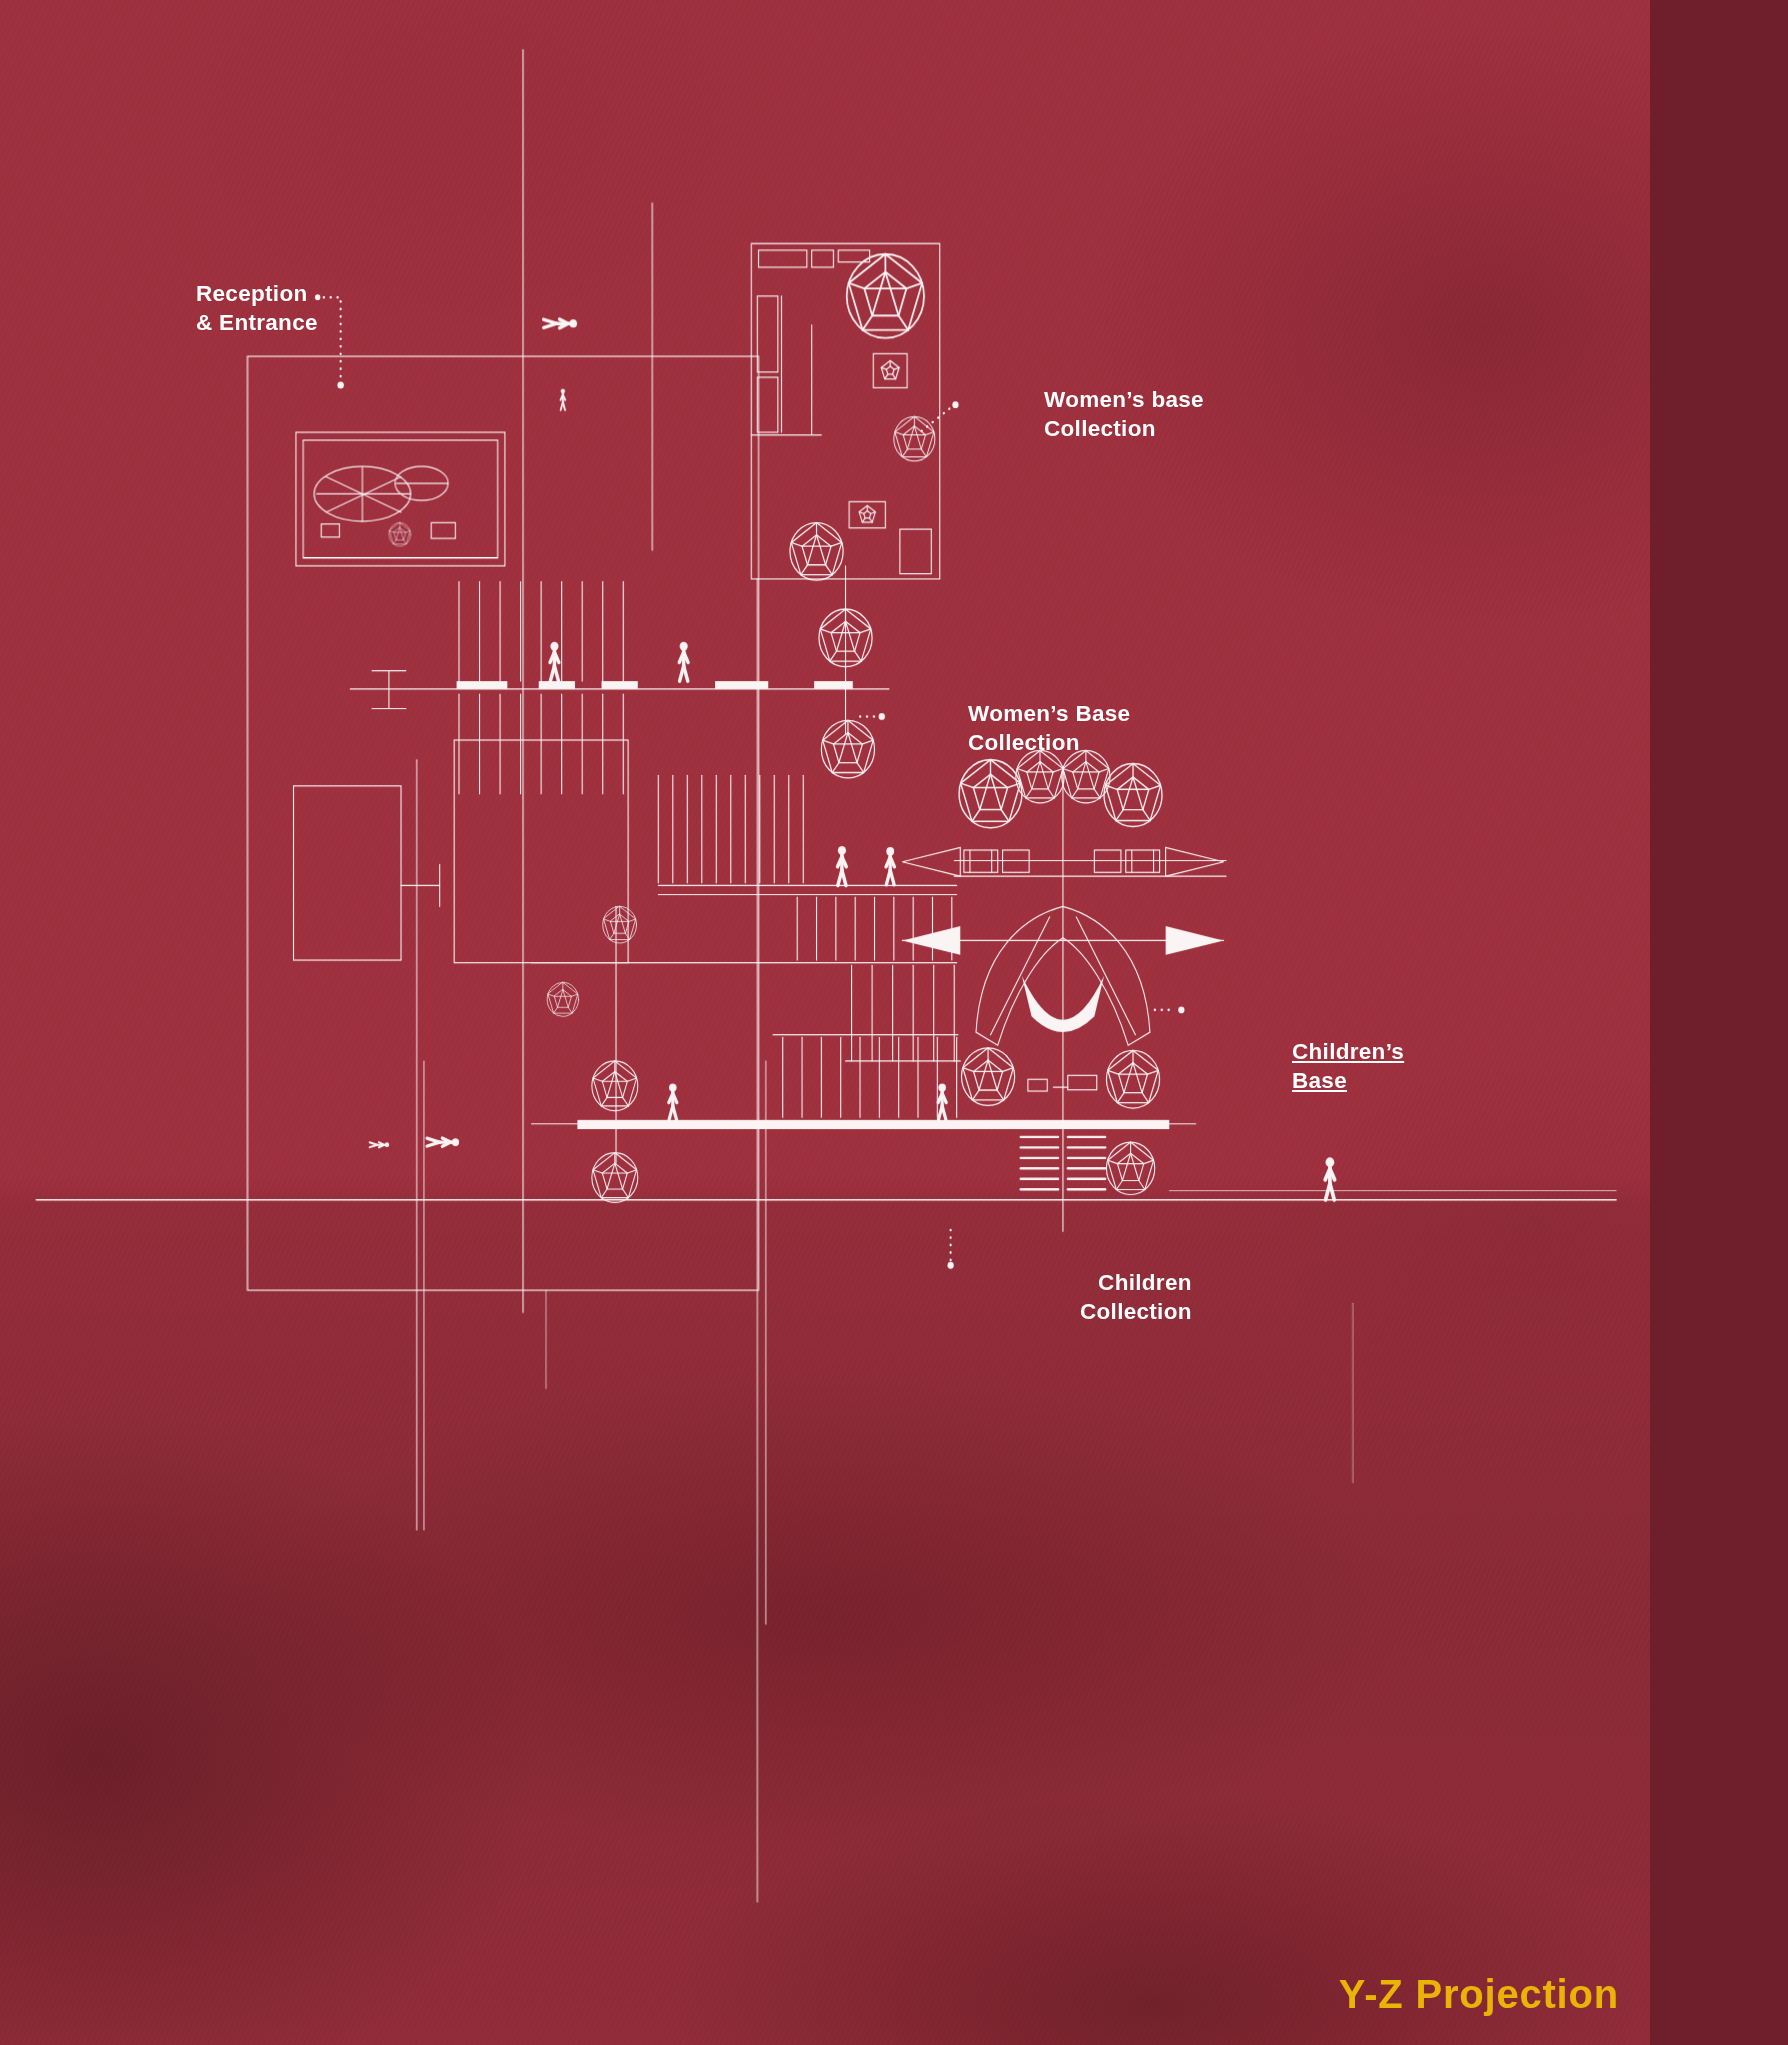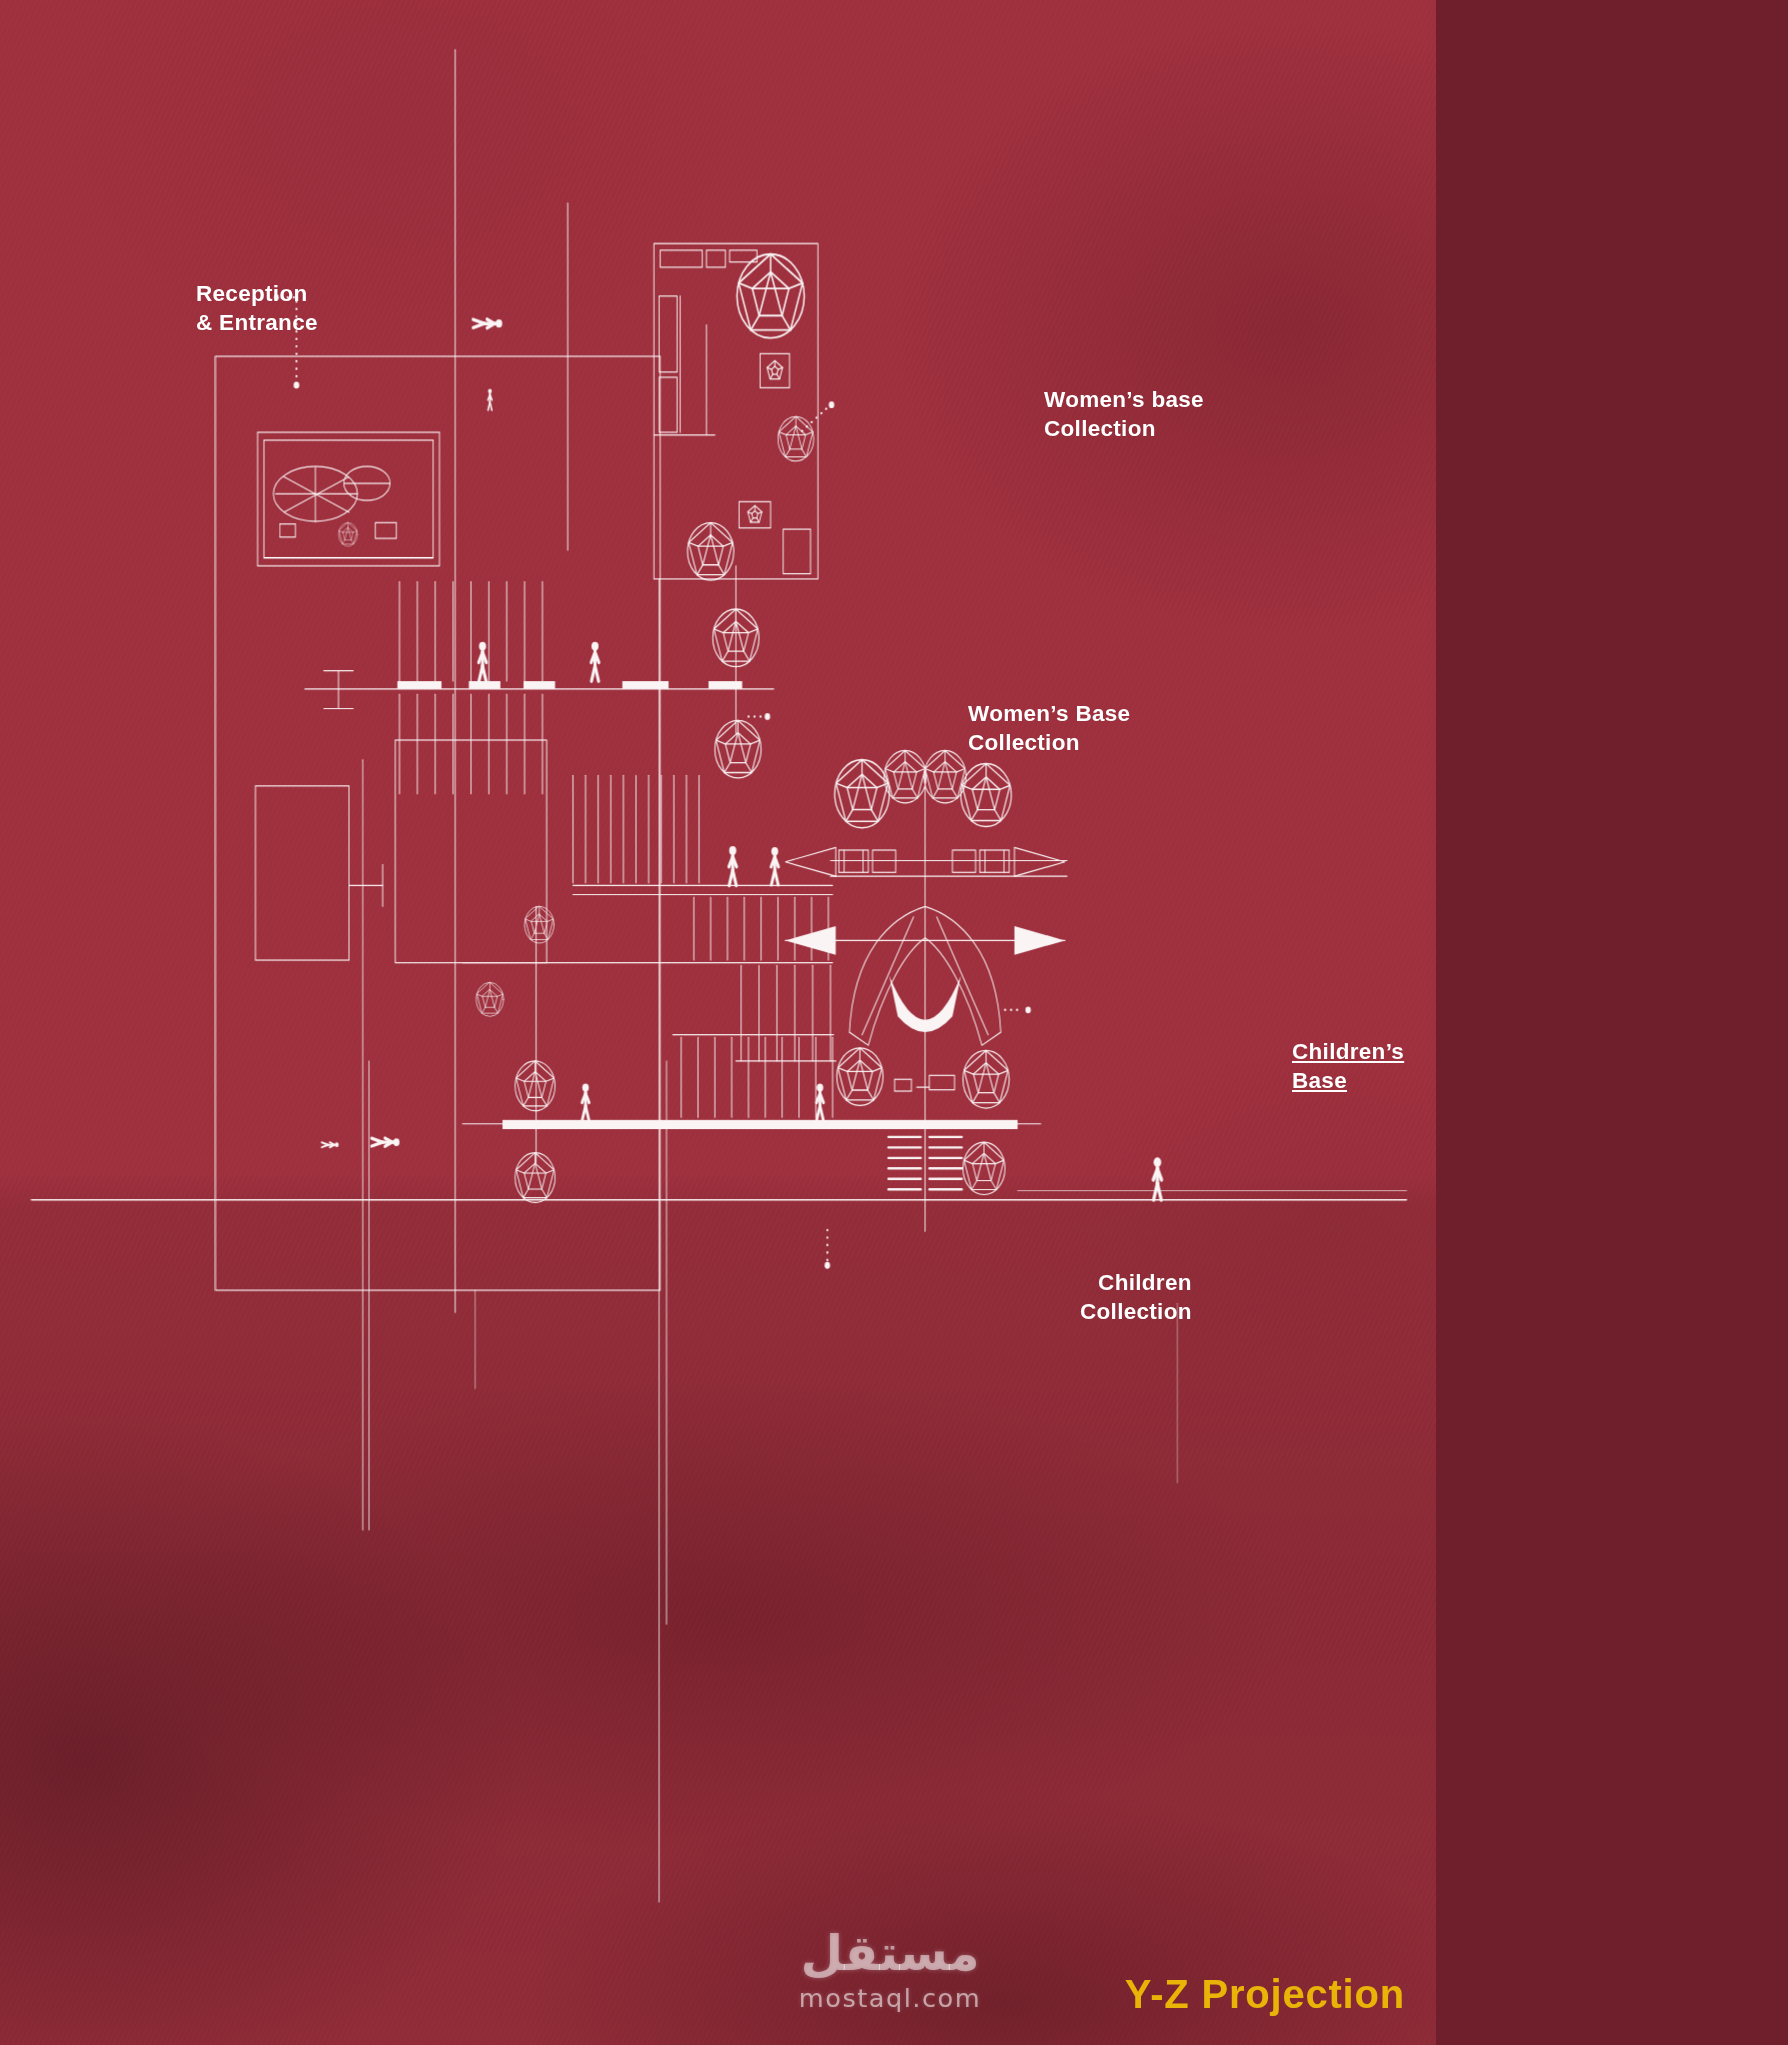--- a/index.html
+++ b/index.html
@@ -1,17 +1,17 @@
 <!DOCTYPE html>
 <html style="font-size:8.2px"><head>
 <meta charset="utf-8">
 <style>
   html,body{margin:0;padding:0;background:#6f1f2b;}
   #canvas{
-    position:relative;width:1436px;height:2046px;overflow:hidden;
+    position:relative;width:1650px;height:2046px;overflow:hidden;
     background:#9E2F3D;
     font-family:"Liberation Sans",sans-serif;
   }
   .texture{
     position:absolute;inset:0;pointer-events:none;
     background:
       radial-gradient(716px 563px at 6% 86%, rgba(30,5,10,0.30), transparent 62%),
       radial-gradient(972px 409px at 50% 79%, rgba(55,8,16,0.22), transparent 60%),
       radial-gradient(665px 511px at 90% 16%, rgba(55,8,16,0.20), transparent 60%),
       radial-gradient(563px 409px at 28% 6%, rgba(140,40,52,0.22), transparent 60%),
@@ -337,18 +337,14 @@
     <div>Base</div>
   </div>
 
   <div class="label" style="left:1080px;top:1269px;text-align:right;">
     <div>Children</div>
     <div>Collection</div>
   </div>
 
   <div class="projection-title">Y-Z Projection</div>
 
-  <div class="watermark">
-    <div class="wm-ar">مستقل</div>
-    <div class="wm-en">mostaql.com</div>
-  </div>
 </div>
 
 
 </body></html>

